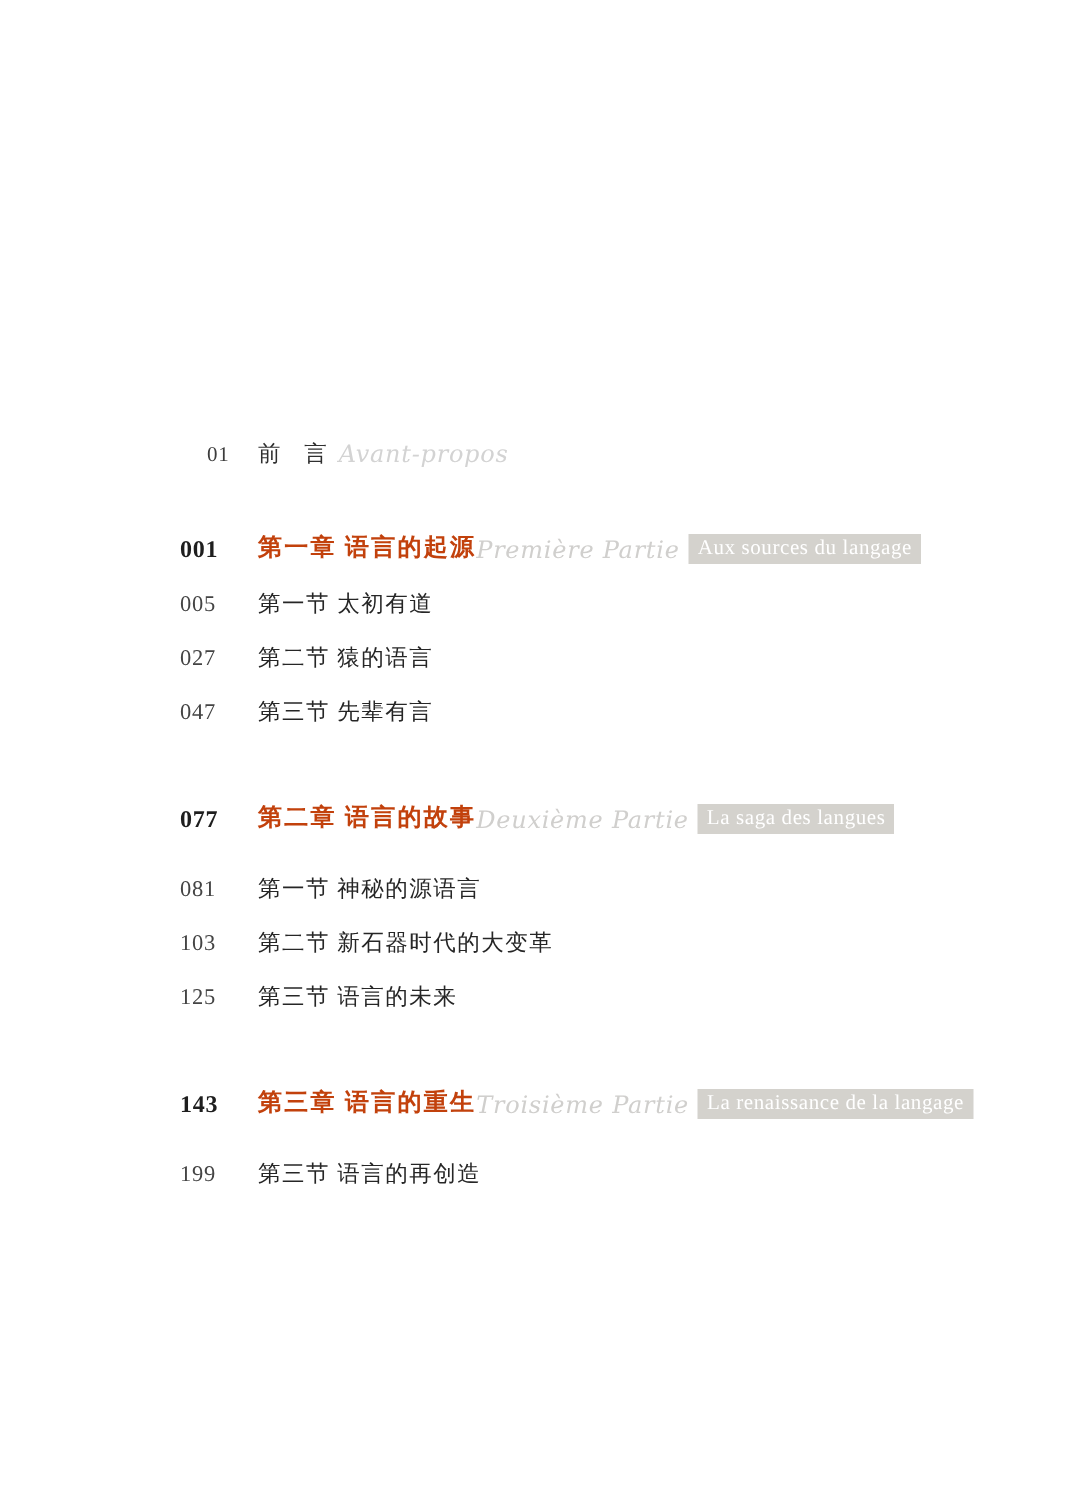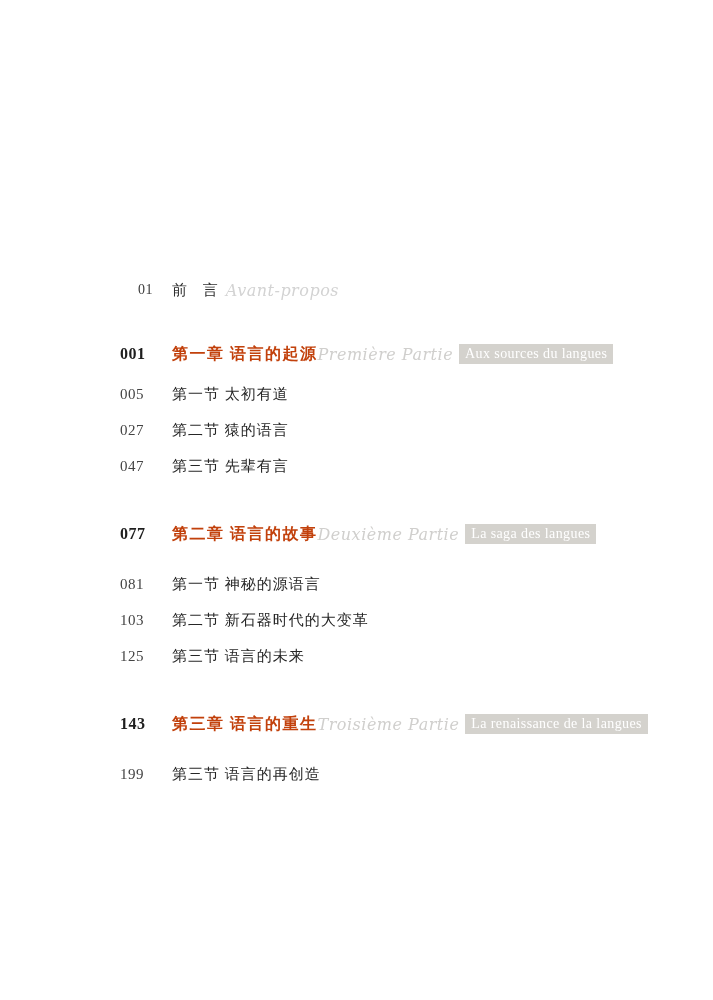--- a/index.html
+++ b/index.html
@@ -61,21 +61,21 @@
   
   .toc-list {
     position: absolute;
     left: 0;
     top: 268px;
     width: 713px;
   }
 
   .entry {
     display: flex;
-    align-items: center;
+    align-items: flex-end;
     padding-left: 120px;
     height: 36px;
   }
   .entry .num {
     width: 52px;
     flex: 0 0 52px;
     font-size: 15px;
     color: #3c3c3c;
     font-family: "Liberation Serif", serif;
     letter-spacing: 0.5px;
@@ -176,21 +176,21 @@
       <span class="txt">前 言</span>
       <span class="fr">Avant-propos</span>
     </div>
 
     <div class="spacer-sm"></div>
 
     <div class="entry chapter">
       <span class="num">001</span>
       <span class="txt">第一章  语言的起源</span>
       <span class="fr">Première Partie</span>
-      <span class="fr-box">Aux sources du langues</span>
+      <span class="fr-box">Aux sources du langage</span>
     </div>
 
     <div class="entry section">
       <span class="num">005</span>
       <span class="txt">第一节  太初有道</span>
     </div>
 
     <div class="entry section">
       <span class="num">027</span>
       <span class="txt">第二节  猿的语言</span>
@@ -226,21 +226,21 @@
       <span class="num">125</span>
       <span class="txt">第三节  语言的未来</span>
     </div>
 
     <div class="spacer-md"></div>
 
     <div class="entry chapter">
       <span class="num">143</span>
       <span class="txt">第三章  语言的重生</span>
       <span class="fr">Troisième Partie</span>
-      <span class="fr-box">La renaissance de la langues</span>
+      <span class="fr-box">La renaissance de la langage</span>
     </div>
 
     <div class="spacer-sm"></div>
 
 
 
     <div class="entry section">
       <span class="num">199</span>
       <span class="txt">第三节  语言的再创造</span>
     </div>

